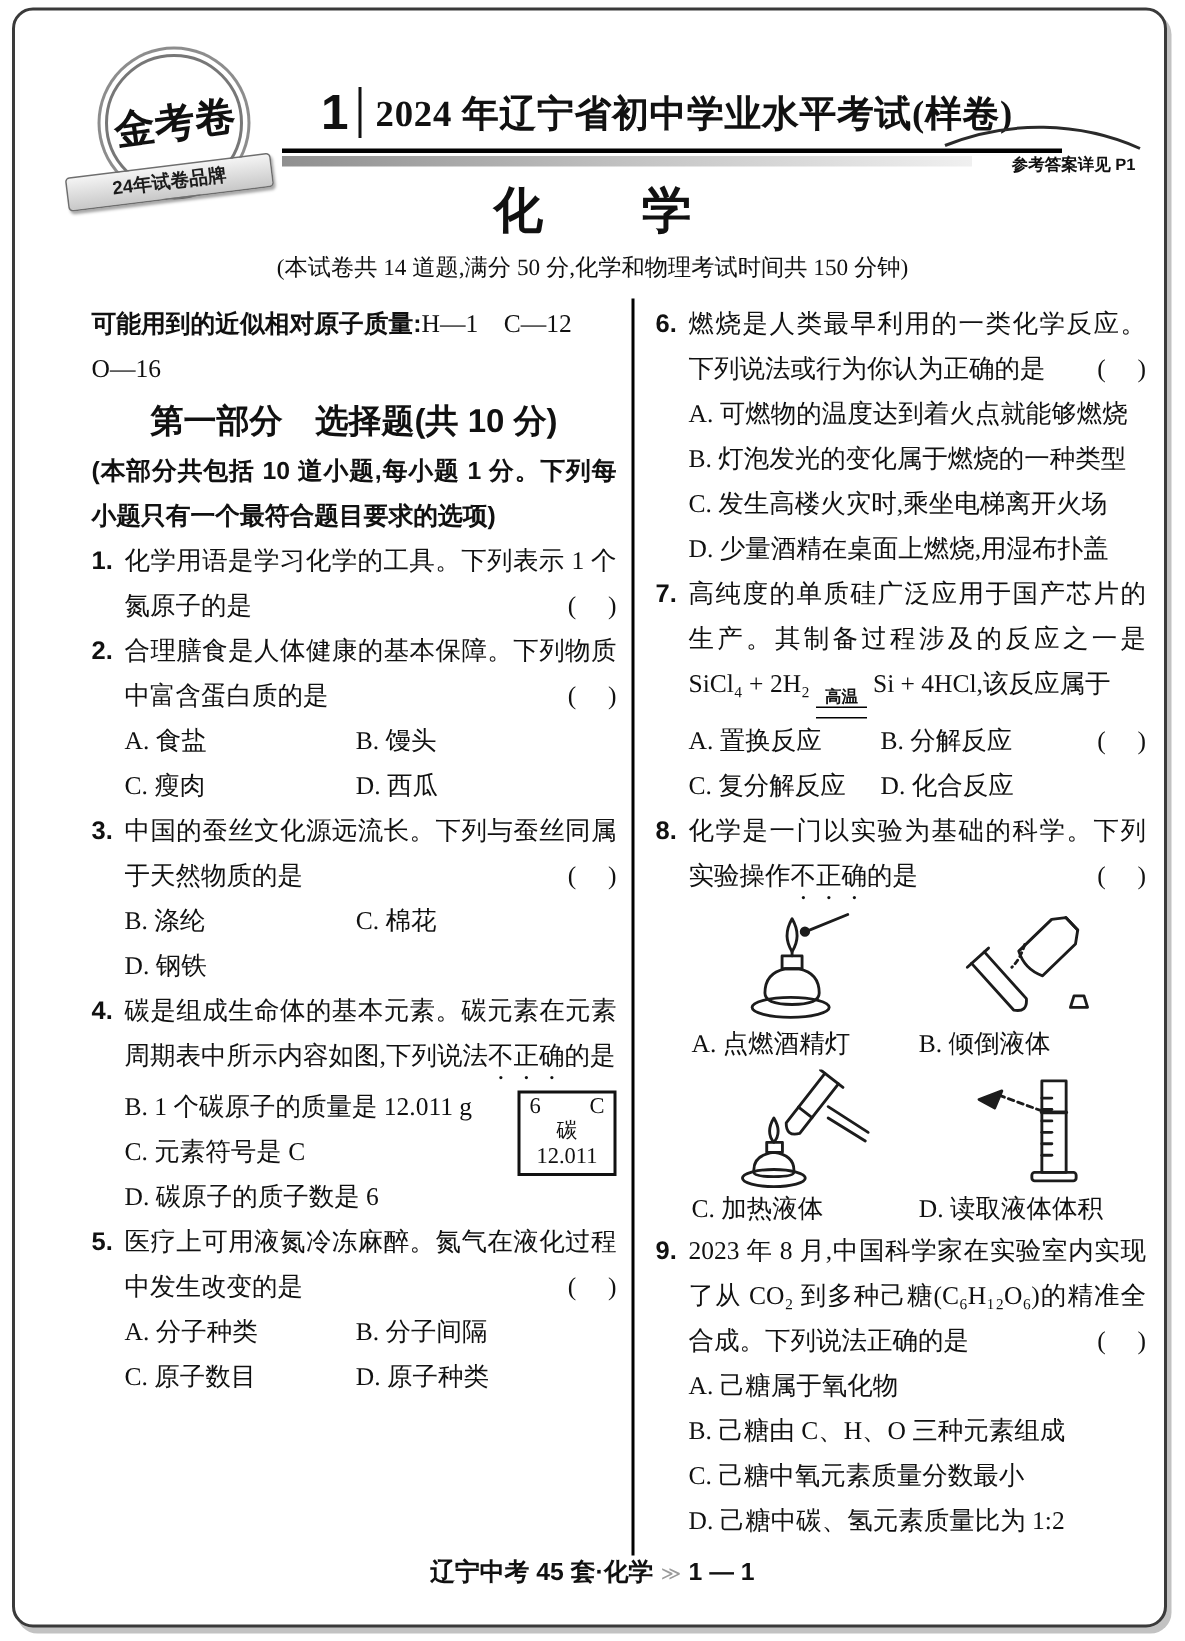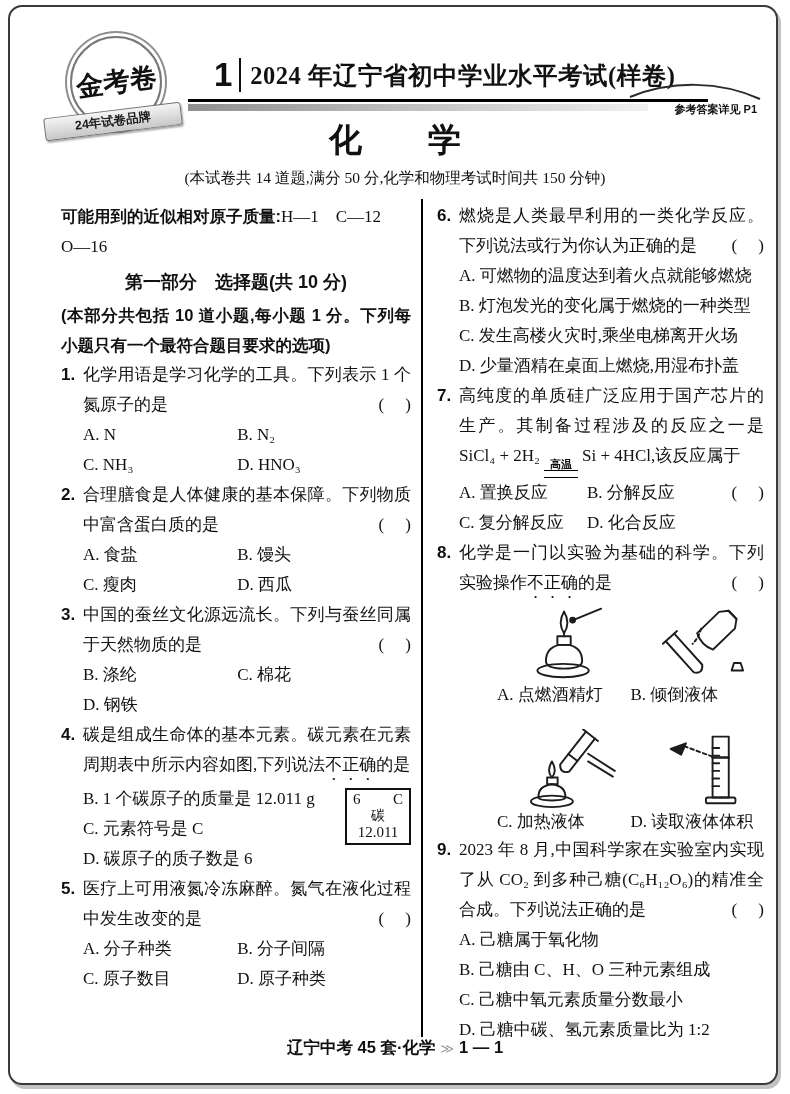--- a/index.html
+++ b/index.html
@@ -34,21 +34,21 @@
   .subject{position:absolute;left:0;right:0;top:118px;margin:0;text-align:center;
        font-size:33px;font-weight:bold;}
   .paper-info{position:absolute;left:0;right:0;top:168px;text-align:center;font-size:15.5px;}
   
   .divider{position:absolute;left:421px;top:199px;width:1.6px;height:838px;background:#000;}
   .col{position:absolute;top:201px;font-size:17px;line-height:30px;text-align:justify;}
   .col-left{left:61px;width:350px;}
   .col-right{left:437px;width:327px;}
   .mass-note{margin:0;}
   .mass-note .lbl{font-family:"Liberation Sans","DejaVu Sans",sans-serif;font-weight:bold;font-size:16.5px;}
-  .sec-title{margin:5px 0 3px 0;text-align:center;font-size:18px;font-weight:bold;
+  .sec-title{margin:5px 0 3px 0;text-align:center;font-size:22px;font-weight:bold;
        font-family:"Liberation Sans","DejaVu Sans",sans-serif;}
   .sec-note{margin:0;font-family:"Liberation Sans","DejaVu Sans",sans-serif;font-weight:bold;font-size:16.5px;}
   .q{position:relative;padding-left:22px;margin:0;}
   .qnum{position:absolute;left:0;top:0;font-family:"Liberation Sans","DejaVu Sans",sans-serif;
        font-weight:bold;}
   .stem{margin:0;}
   .bracket{float:right;}
   .emph{-webkit-text-emphasis:filled dot;-webkit-text-emphasis-position:under;
         text-emphasis:filled dot;text-emphasis-position:under right;}
   .opts{margin:0;}
@@ -58,21 +58,21 @@
   .elem-box{position:absolute;right:0;top:4px;width:62px;border:2px solid #111;background:#fff;
        text-align:center;padding:1px 0;}
   .eb-r1{display:flex;justify-content:space-between;padding:0 6px;font-size:15px;line-height:17px;}
   .eb-name{font-size:14px;line-height:15px;}
   .eb-mass{font-size:15px;line-height:19px;}
   .cond{display:inline-flex;flex-direction:column;align-items:center;vertical-align:-7px;
         margin:0 4px;}
   .cond .cond-t{font-size:11px;line-height:12px;font-weight:bold;
         font-family:"Liberation Sans","DejaVu Sans",sans-serif;}
   .cond .dbl{width:34px;height:6px;border-top:1.6px solid #000;border-bottom:1.6px solid #000;}
-  .fig-grid{display:grid;grid-template-columns:1fr 1fr;padding-left:2px;row-gap:21px;margin-left:36px;}
+  .fig-grid{display:grid;grid-template-columns:1fr 1fr;padding-left:2px;row-gap:4px;}
   .fig{display:flex;flex-direction:column;align-items:flex-start;}
   .fig svg{margin-left:18px;}
   .fig-cap{line-height:26px;}
   .footer{position:absolute;left:0;right:0;top:1037px;text-align:center;
        font-family:"Liberation Sans","DejaVu Sans",sans-serif;font-size:16.5px;font-weight:bold;}
   .footer .sep{color:#9a9a9a;font-weight:normal;font-size:13px;margin:0 5px;}
   svg.lineart{stroke:#1c1c1c;stroke-width:2;fill:none;stroke-linecap:round;stroke-linejoin:round;}
 </style>
 </head>
 <body>
@@ -107,26 +107,20 @@
   <div class="col col-left">
     <p class="mass-note"><span class="lbl">可能用到的近似相对原子质量:</span><span>H—1&nbsp;&nbsp;&nbsp;&nbsp;C—12</span></p>
     <p class="mass-note">O—16</p>
 
     <h3 class="sec-title">第一部分　选择题(共 10 分)</h3>
     <p class="sec-note">(本部分共包括 10 道小题,每小题 1 分。下列每小题只有一个最符合题目要求的选项)</p>
 
     <div class="q">
       <span class="qnum">1.</span>
       <p class="stem"><span>化学用语是学习化学的工具。下列表示 1 个氮原子的是</span><span class="bracket">(&nbsp;&nbsp;&nbsp;&nbsp;&nbsp;)</span></p>
-      <div class="opts two">
-        <span class="opt">A. N</span>
-        <span class="opt">B. N₂</span>
-        <span class="opt">C. NH₃</span>
-        <span class="opt">D. HNO₃</span>
-      </div>
     </div>
 
     <div class="q">
       <span class="qnum">2.</span>
       <p class="stem"><span>合理膳食是人体健康的基本保障。下列物质中富含蛋白质的是</span><span class="bracket">(&nbsp;&nbsp;&nbsp;&nbsp;&nbsp;)</span></p>
       <div class="opts two">
         <span class="opt">A. 食盐</span>
         <span class="opt">B. 馒头</span>
         <span class="opt">C. 瘦肉</span>
         <span class="opt">D. 西瓜</span>

